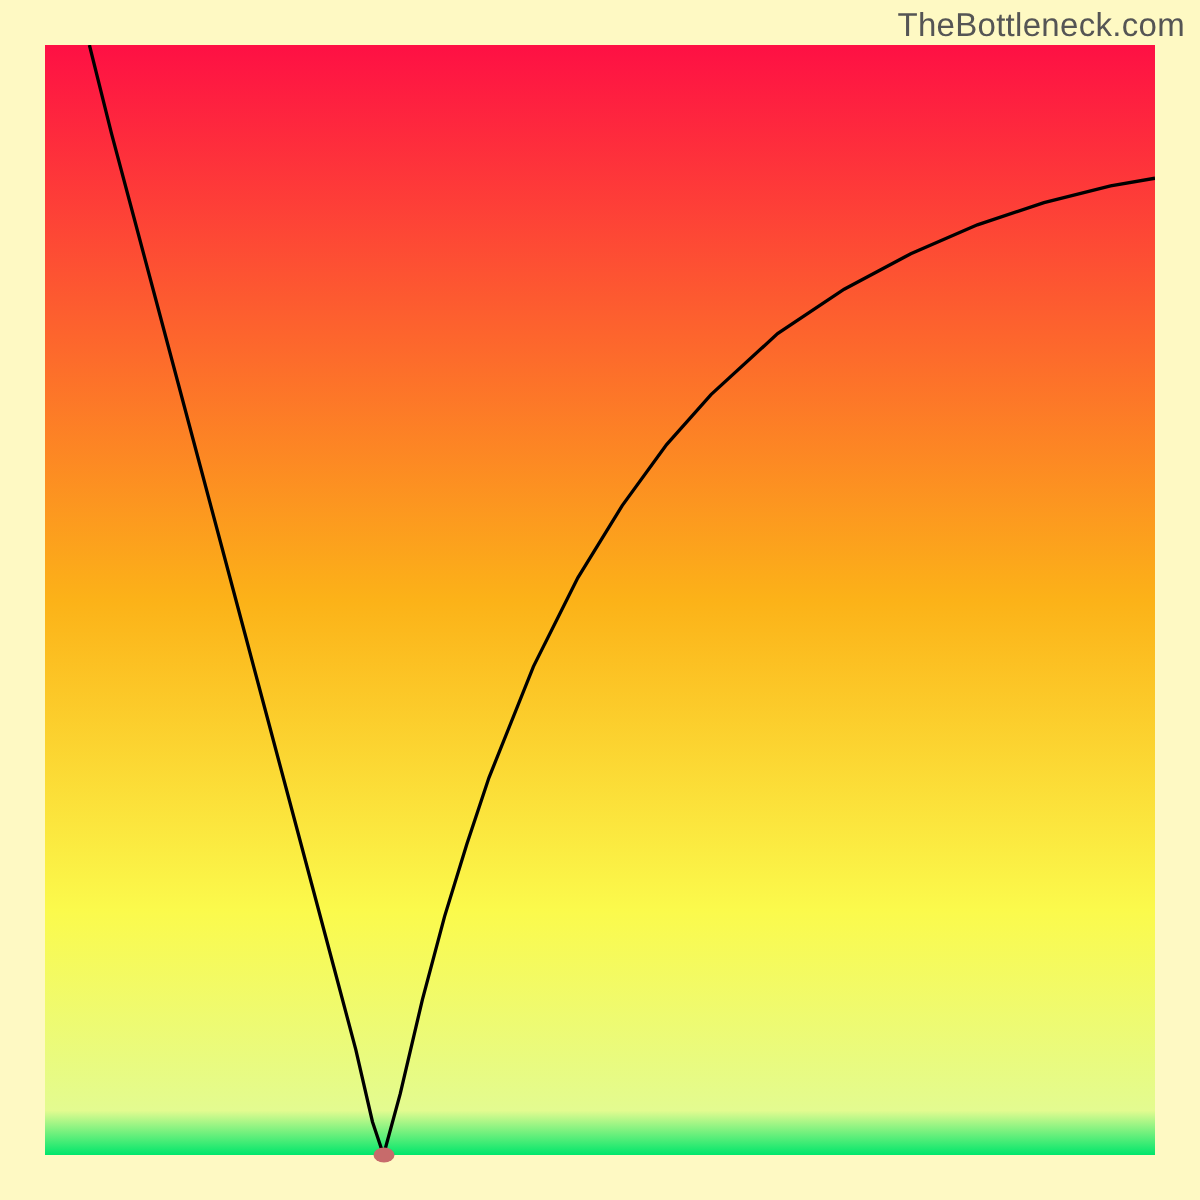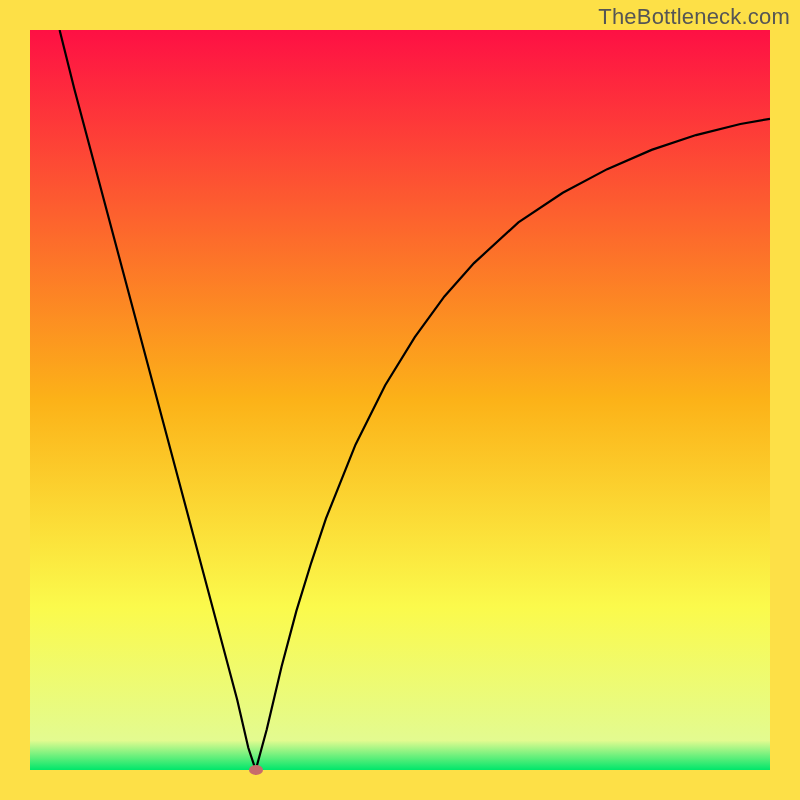--- a/index.html
+++ b/index.html
@@ -8,21 +8,21 @@
     width: 800px;
     height: 800px;
     overflow: hidden;
     background: #000;
     font-family: Arial, Helvetica, sans-serif;
   }
   .frame {
     position: relative;
     width: 800px;
     height: 800px;
-    background: #fde047;
+    background: #fef9c3;
   }
   .watermark {
     position: absolute;
     top: 4px;
     right: 10px;
     color: #555;
     font-size: 22px;
     font-weight: 400;
     letter-spacing: 0.2px;
     z-index: 10;

